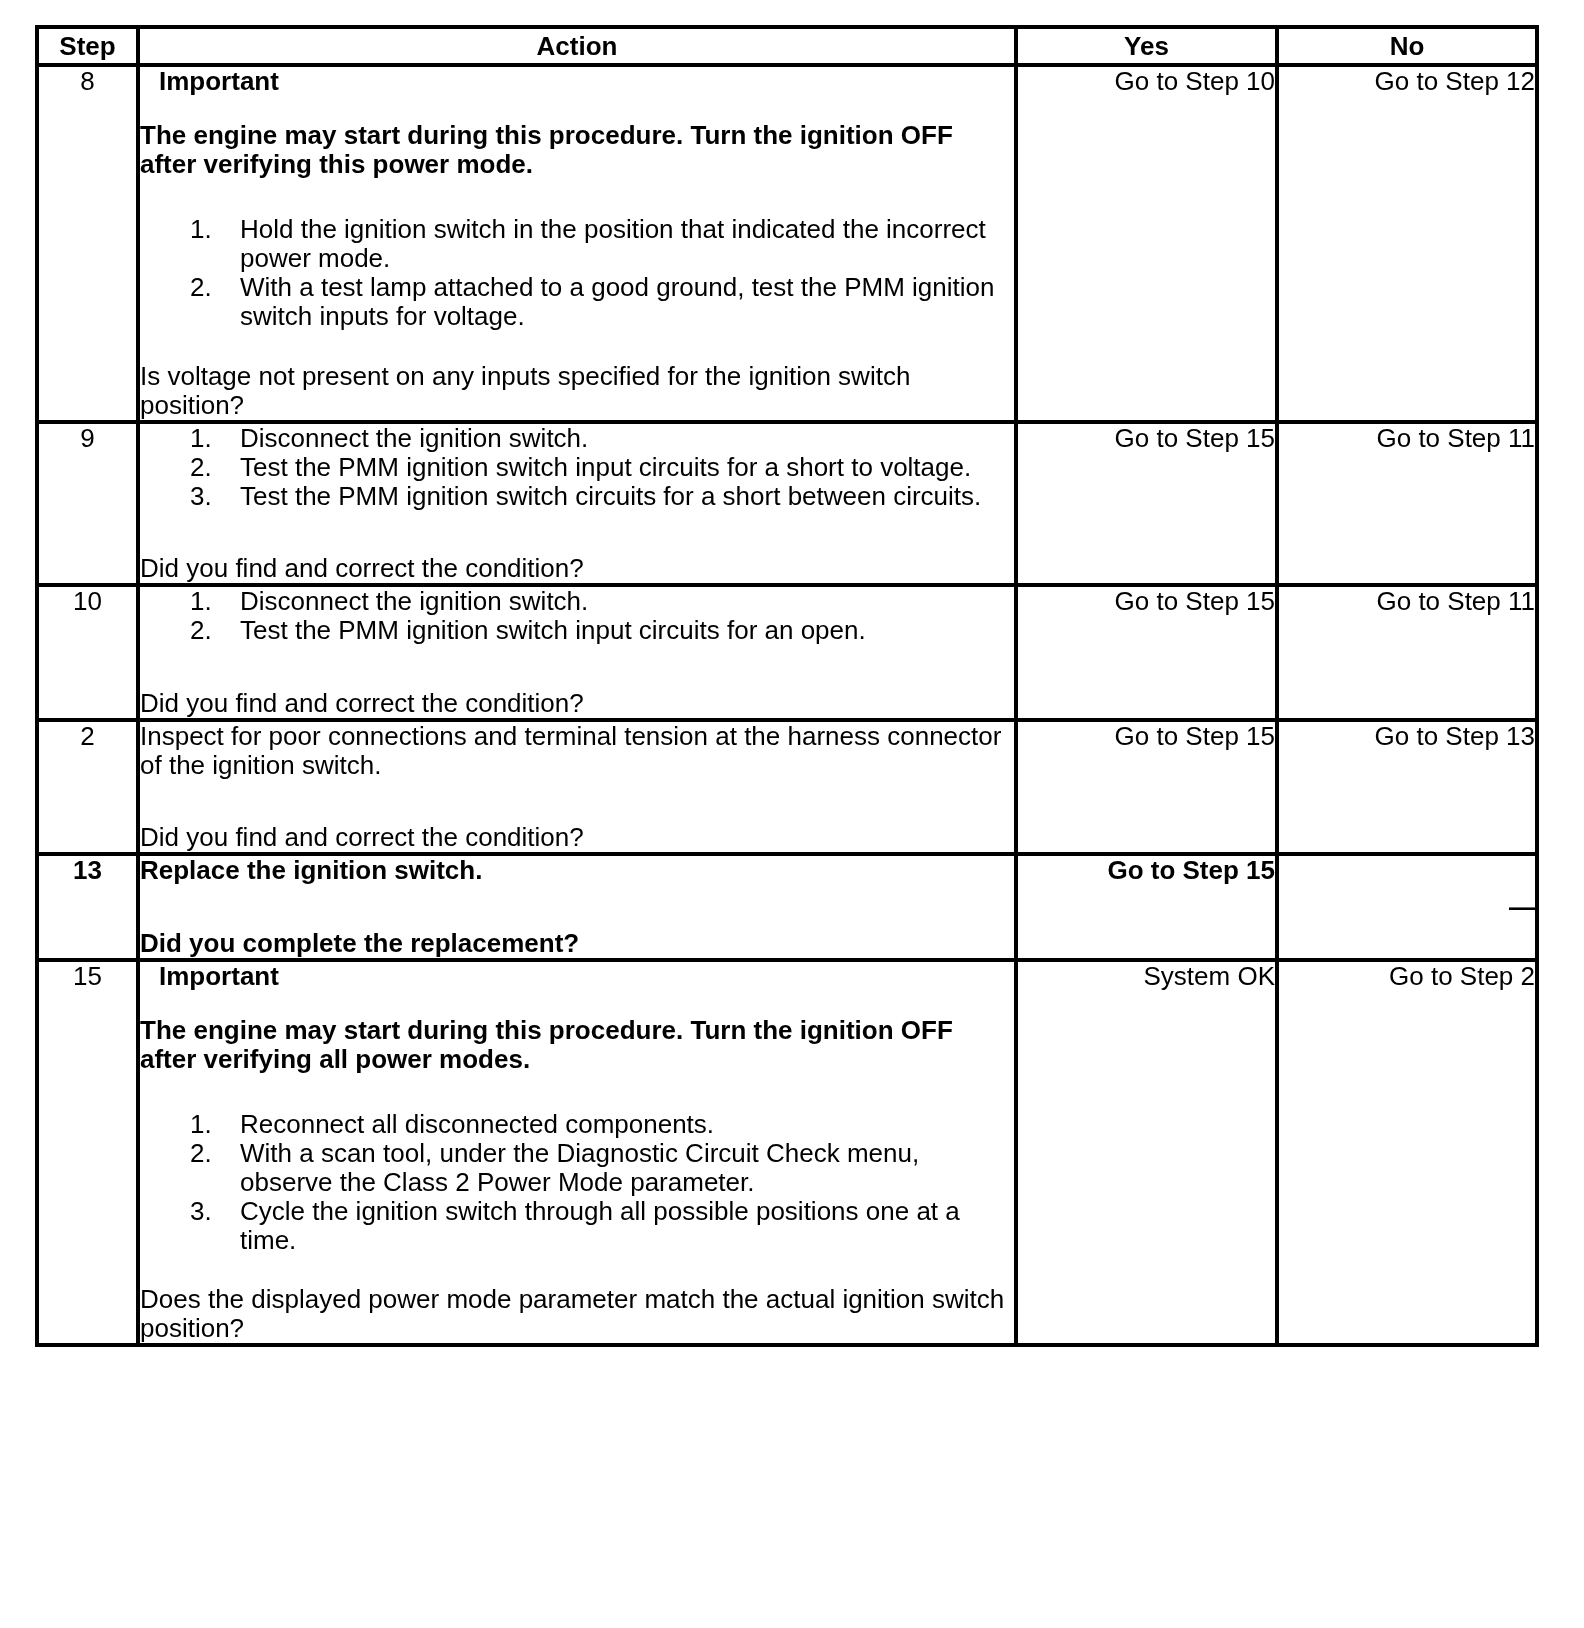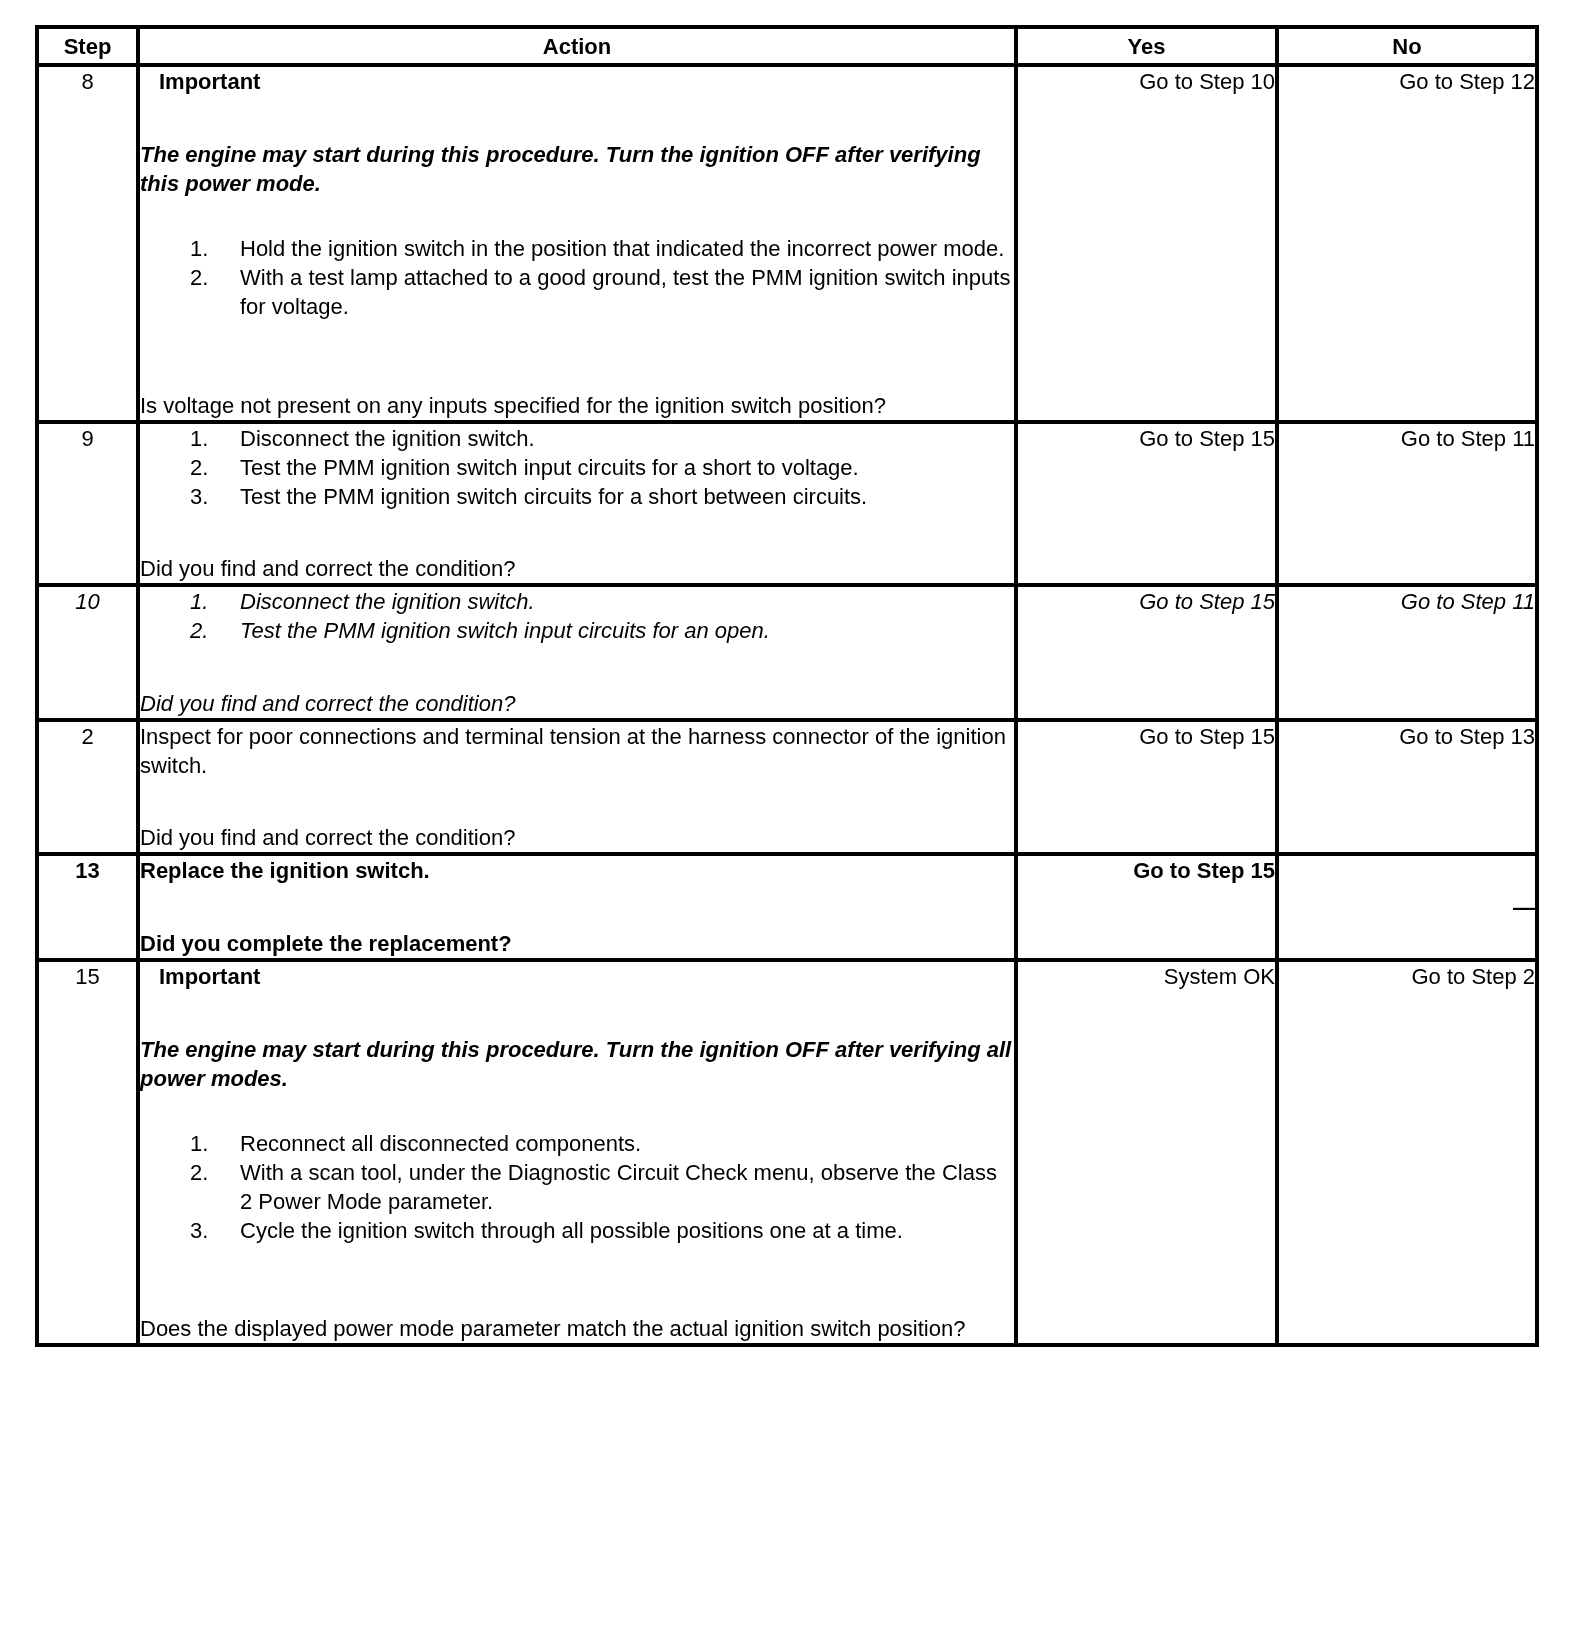--- a/index.html
+++ b/index.html
@@ -6,50 +6,50 @@
   body {
     width: 1584px; height: 1628px; position: relative; overflow: hidden;
     font-family: "Liberation Sans", "DejaVu Sans", sans-serif;
     color: #000000;
   }
   table.diag {
     position: absolute; left: 35px; top: 25px;
     width: 1500px;
     border-collapse: collapse;
     table-layout: fixed;
-    font-size: 22px;
+    font-size: 26px;
     line-height: 29px;
   }
   table.diag th, table.diag td {
     border: 4px solid #000;
     padding: 0;
     vertical-align: top;
   }
   table.diag col.c-step { width: 101px; }
   table.diag col.c-action { width: 878px; }
   table.diag col.c-yes { width: 261px; }
   table.diag col.c-no { width: 260px; }
   table.diag th {
     font-weight: bold; height: 34px; text-align: center; vertical-align: middle;
   }
   td.step { text-align: center; vertical-align: middle; }
   td.action { padding: 4px 8px 2px 6px; }
   td.yes, td.no { text-align: right; vertical-align: bottom; padding-bottom: 1px; }
   td.no.dash { vertical-align: middle; }
   .important { font-weight: bold; padding-left: 19px; }
-  .warn { font-weight: bold; margin-top: 44px; font-style: italic; }
+  .warn { font-weight: bold; margin-top: 25px; }
   ol.steps { list-style: none; margin: 36px 0 0 0; padding: 0; }
   ol.steps.first { margin-top: 0; }
   ol.steps li { position: relative; padding-left: 100px; }
   ol.steps li .num { position: absolute; left: 50px; top: 0; }
   .plain { }
   .question { }
   tr.r8 td { height: 353px; }
   tr.r9 td { height: 159px; }
-  tr.r10 td { height: 131px; font-style: italic; }
+  tr.r10 td { height: 131px; }
   tr.r11 td { height: 130px; }
   tr.r12 td { height: 131px; }
   tr.r13 td { height: 102px; font-weight: bold; }
   tr.r14 td { height: 102px; }
   tr.r15 td { height: 381px; }
   td.action .body-wrap { display: flex; flex-direction: column; height: 100%; }
   td.action .spacer { flex: 1 1 auto; }
 </style>
 </head>
 <body>

